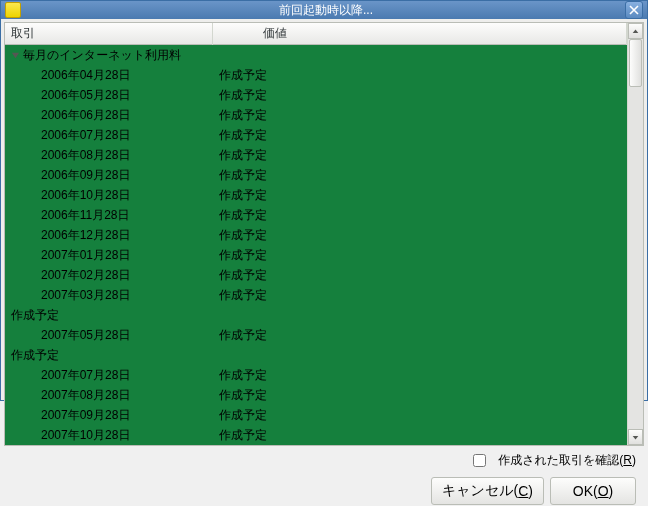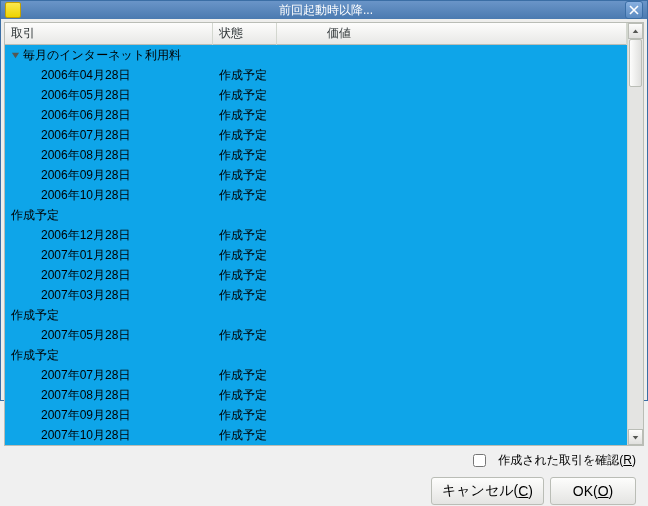--- a/index.html
+++ b/index.html
@@ -54,21 +54,21 @@
 .titlebar .close svg { width: 10px; height: 10px; }
 .content {
   flex: 1;
   display: flex;
   flex-direction: column;
   padding: 3px;
 }
 .table-container {
   flex: 1;
   border: 1px solid #babdb6;
-  background: #0ea5e9;
+  background: #15803d;
   display: flex;
   overflow: hidden;
 }
 .table-scroll {
   flex: 1;
   overflow: hidden;
 }
 .table-header {
   display: flex;
   background: linear-gradient(to bottom, #fdfdfc, #e8e8e6);
@@ -191,21 +191,20 @@
           <path d="M1 1 L9 9 M9 1 L1 9" stroke="#fff" stroke-width="1.6" fill="none"></path>
         </svg>
     </div>
   </div>
 
   <div class="content">
     <div class="table-container">
       <div class="table-scroll">
         <div class="table-header">
           <div class="th col-trans">取引</div>
-          <div class="th col-status">状態</div>
           <div class="th col-value">価値</div>
         </div>
         <div class="table-body" id="table-body">
           <div class="group-row">
             <span class="expander">
               <svg viewBox="0 0 10 10">
                   <path d="M1 2 L9 2 L5 8 Z" fill="#555753"></path>
                 </svg>
             </span>
             <span class="group-label">毎月のインターネット利用料</span>
@@ -239,20 +238,21 @@
               <div class="cell col-trans">2006年09月28日</div>
               <div class="cell col-status">作成予定</div>
               <div class="cell col-value"></div>
             </div>
             <div class="data-row">
               <div class="cell col-trans">2006年10月28日</div>
               <div class="cell col-status">作成予定</div>
               <div class="cell col-value"></div>
             </div>
             <div class="data-row">
+              <div class="cell col-trans">2006年11月28日</div>
               <div class="cell col-status">作成予定</div>
               <div class="cell col-value"></div>
             </div>
             <div class="data-row">
               <div class="cell col-trans">2006年12月28日</div>
               <div class="cell col-status">作成予定</div>
               <div class="cell col-value"></div>
             </div>
             <div class="data-row">
               <div class="cell col-trans">2007年01月28日</div>

